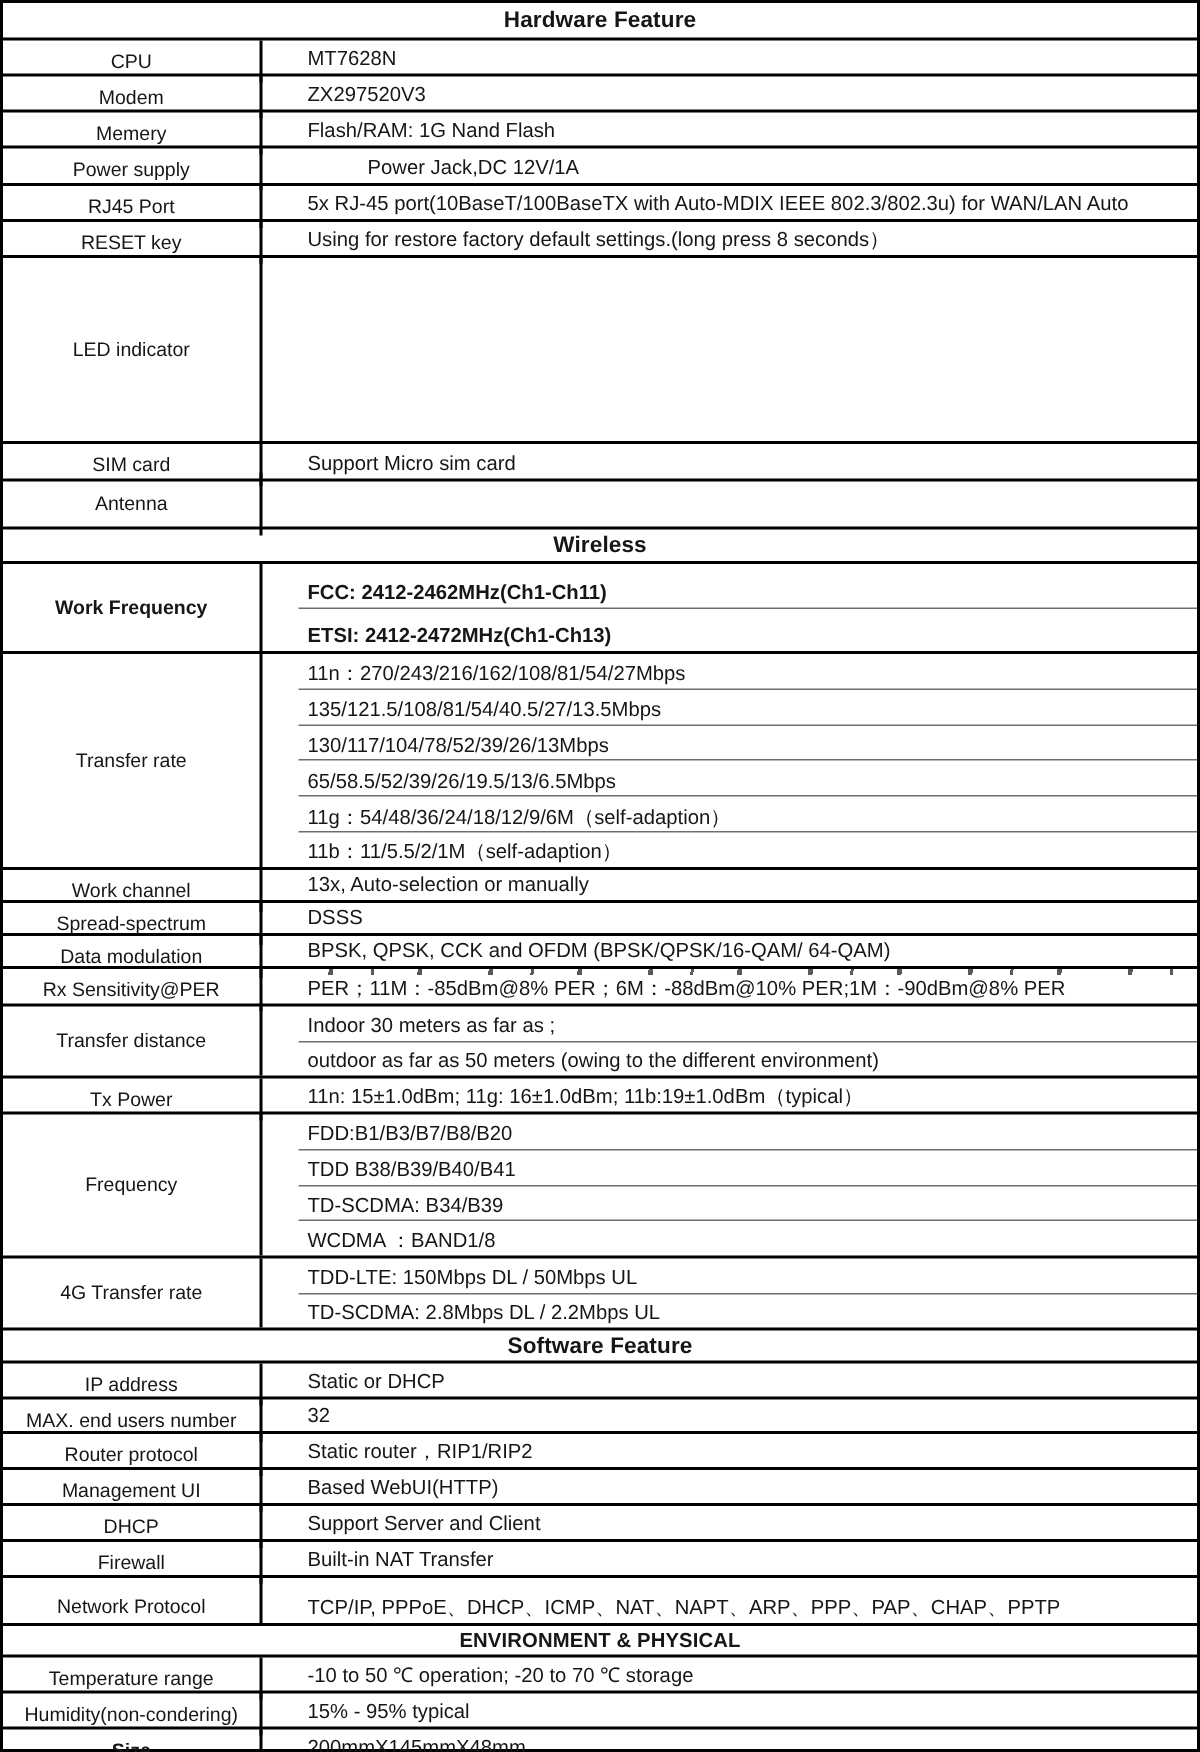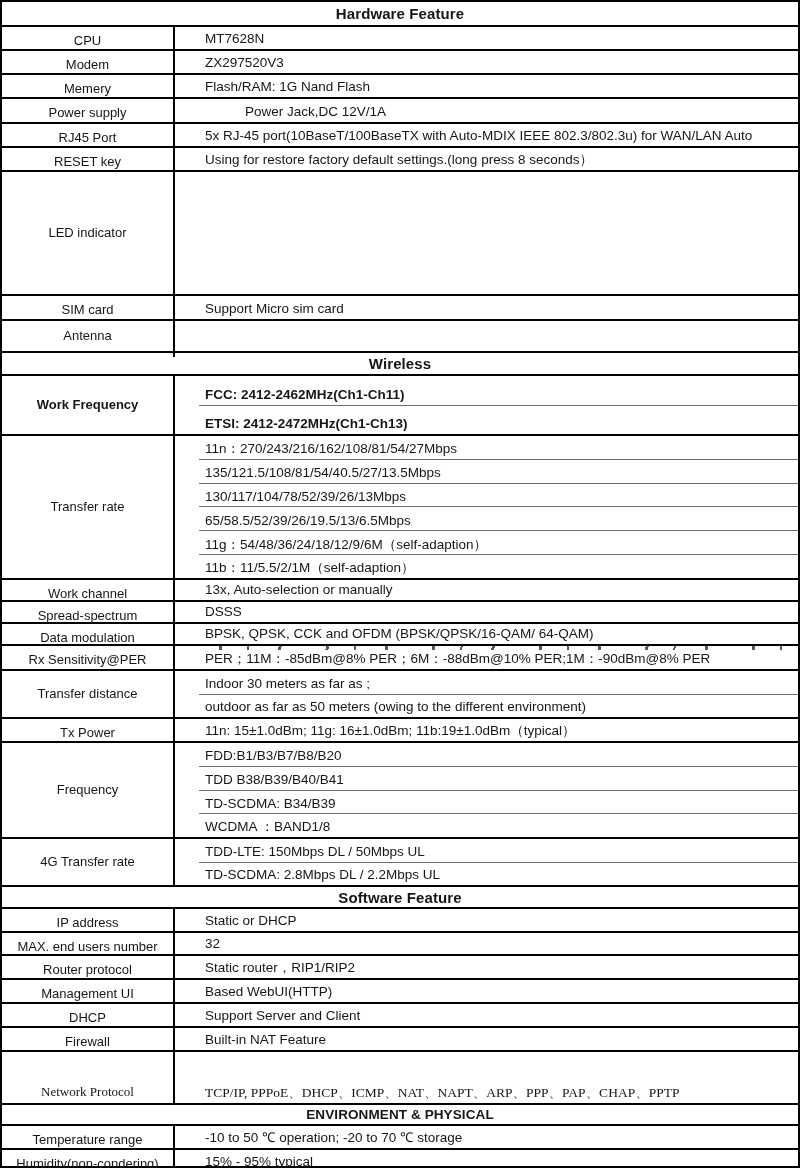--- a/index.html
+++ b/index.html
@@ -241,24 +241,24 @@
     </div>
     <div class="row" style="height: 24px;">
       <div class="lbl">DHCP</div>
       <div class="val">
         <div class="line">Support Server and Client</div>
       </div>
     </div>
     <div class="row" style="height: 24px;">
       <div class="lbl">Firewall</div>
       <div class="val">
-        <div class="line">Built-in NAT Feature</div>
-      </div>
-    </div>
-    <div class="row" style="height: 53px; font-family: Liberation Serif, serif;">
+        <div class="line">Built-in NAT Transfer</div>
+      </div>
+    </div>
+    <div class="row" style="height: 32px;">
       <div class="lbl bottom">Network Protocol</div>
       <div class="val">
         <div class="line">TCP/IP, PPPoE、DHCP、ICMP、NAT、NAPT、ARP、PPP、PAP、CHAP、PPTP</div>
       </div>
     </div>
     <div class="row sec-header small" style="height: 21px;">ENVIRONMENT &amp; PHYSICAL</div>
     <div class="row" style="height: 24px;">
       <div class="lbl">Temperature range</div>
       <div class="val">
         <div class="line">-10 to 50 ℃ operation; -20 to 70 ℃ storage</div>

